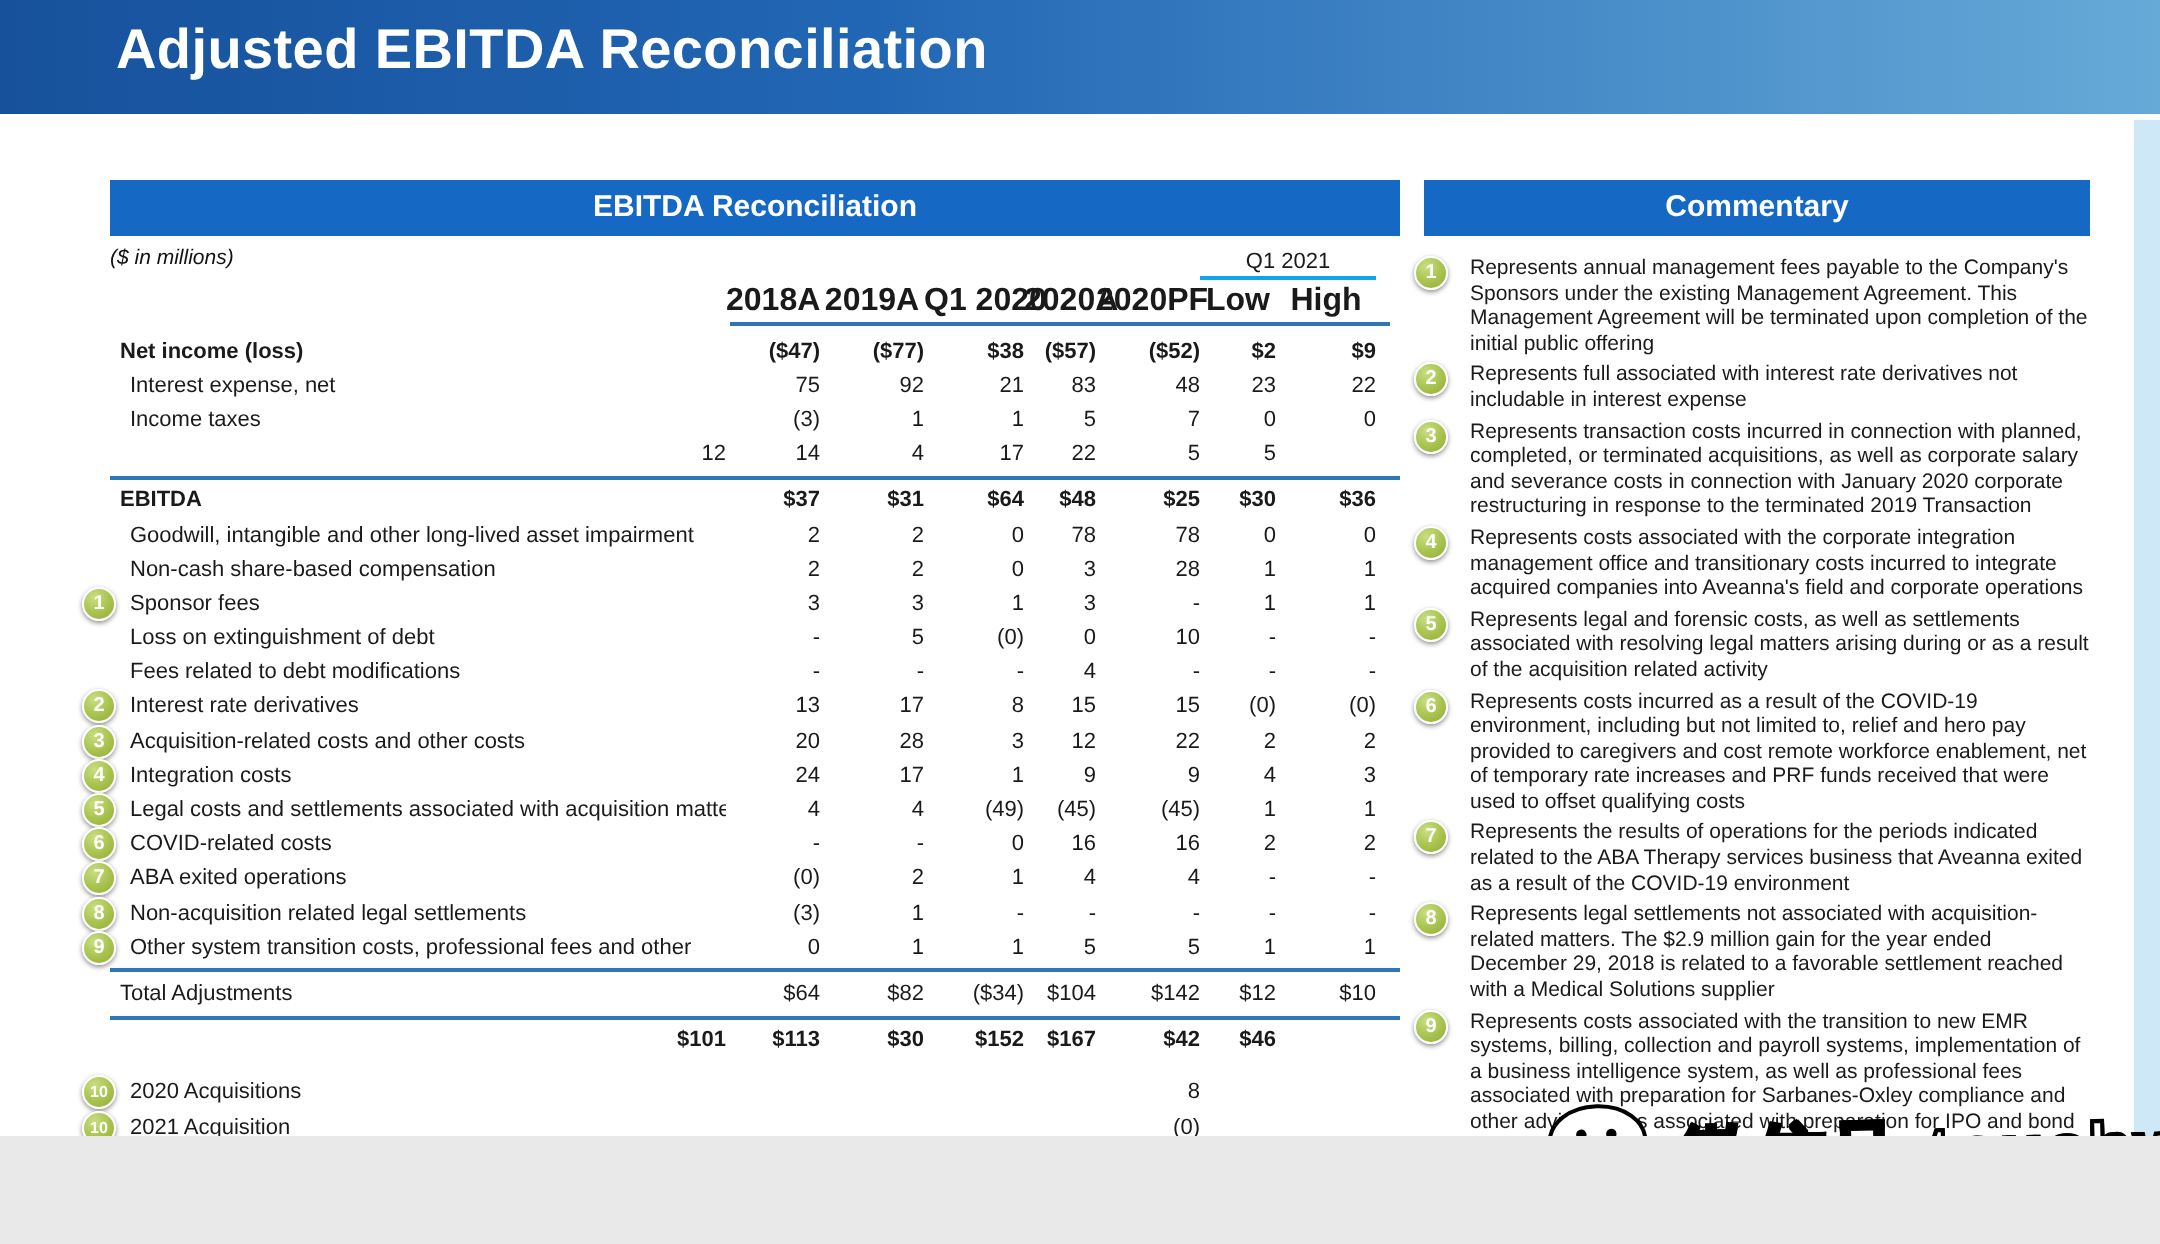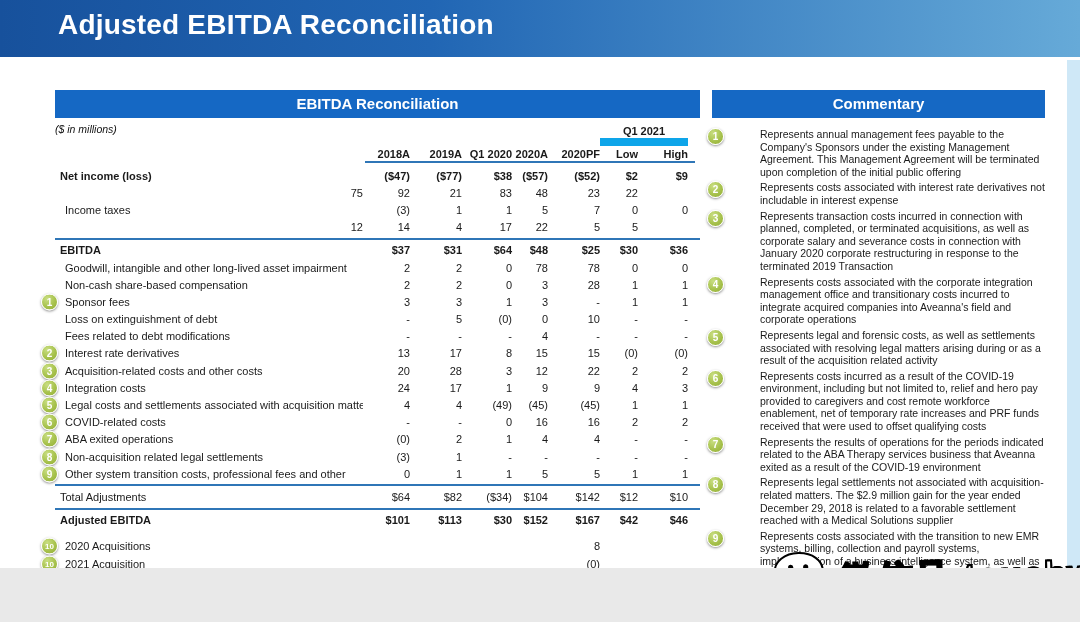--- a/index.html
+++ b/index.html
@@ -33,25 +33,25 @@
   .units { font-style:italic; font-size:10.5px; margin-top:5px; color:#111; height:12px; }
 
   
   .tgroup, .tlabels, .trow {
     display:grid;
     grid-template-columns:308px 47px 52px 50px 36px 52px 38px 50px;
     padding-right:12px;
   }
   .tgroup { margin-top:-10px; }
   .qspan {
-    grid-column:7/9; text-align:center; font-weight:bold; font-size:11px;
-    border-bottom:8px solid #0ea5e9; padding-bottom:1px; white-space:nowrap;
+    grid-column:7/9; text-align:center; font-weight:normal; font-size:11px;
+    border-bottom:2px solid #0ea5e9; padding-bottom:1px; white-space:nowrap;
   }
   .tlabels { position:relative; padding-top:2px; padding-bottom:3px; }
-  .hcell { font-weight:bold; font-size:11px; text-align:right; white-space:nowrap; }
+  .hcell { font-weight:bold; font-size:16px; text-align:center; white-space:nowrap; }
   .thead-rule { position:absolute; left:310px; right:5px; bottom:0; height:2px; background:#2f76b7; }
 
   
   .tbody { margin-top:4px; }
   .trow { position:relative; }
   .cell { font-size:11px; line-height:12px; padding:2.6px 0; white-space:nowrap; }
   .cell.label { padding-left:5px; overflow:hidden; }
   .trow.indent .cell.label { padding-left:10px; }
   .cell.num { text-align:right; }
   .trow.bold .cell { font-weight:bold; }
@@ -68,21 +68,21 @@
     color:#fff; font-size:10px; font-weight:bold;
     display:flex; align-items:center; justify-content:center;
     box-sizing:border-box;
   }
   .badge.two { font-size:8px; }
 
   
   .citems { margin-top:10px; }
   .citem { position:relative; padding-left:23px; margin-bottom:3px; }
   .citem .badge { left:-5px; top:0; transform:none; }
-  .ctext { font-size:10.5px; line-height:1.2; color:#1a1a1a;margin-left:25px; }
+  .ctext { font-size:10.5px; line-height:1.2; color:#1a1a1a; }
 
   
   .watermark {
     position:absolute; left:772px; top:546px; z-index:6;
     display:flex; align-items:center; transform:rotate(-1.5deg);
     pointer-events:none;
   }
   .wm-text {
     font-size:36px; font-weight:bold; color:#ffffff;
     -webkit-text-stroke:2px #000;
@@ -131,20 +131,21 @@
   <div class="cell num">($47)</div>
           <div class="cell num">($77)</div>
           <div class="cell num">$38</div>
           <div class="cell num">($57)</div>
           <div class="cell num">($52)</div>
           <div class="cell num">$2</div>
           <div class="cell num">$9</div>
         </div>
 
   <div class="trow indent">
+    <div class="cell label">Interest expense, net</div>
   <div class="cell num">75</div>
           <div class="cell num">92</div>
           <div class="cell num">21</div>
           <div class="cell num">83</div>
           <div class="cell num">48</div>
           <div class="cell num">23</div>
           <div class="cell num">22</div>
         </div>
 
   <div class="trow indent">
@@ -336,21 +337,20 @@
   <div class="cell num">$64</div>
           <div class="cell num">$82</div>
           <div class="cell num">($34)</div>
           <div class="cell num">$104</div>
           <div class="cell num">$142</div>
           <div class="cell num">$12</div>
           <div class="cell num">$10</div>
         </div>
 <div class="rule"></div>
   <div class="trow bold">
-    <div class="cell label">Adjusted EBITDA</div>
   <div class="cell num">$101</div>
           <div class="cell num">$113</div>
           <div class="cell num">$30</div>
           <div class="cell num">$152</div>
           <div class="cell num">$167</div>
           <div class="cell num">$42</div>
           <div class="cell num">$46</div>
         </div>
 <div class="gap"></div>
   <div class="trow indent">
@@ -393,21 +393,21 @@
   <div class="right-panel">
     <div class="panel-header">Commentary</div>
     <div class="citems" id="commentary-list">
   <div class="citem">
     <span class="badge">1</span>
     <div class="ctext">Represents annual management fees payable to the Company's Sponsors under the existing Management Agreement. This Management Agreement will be terminated upon completion of the initial public offering</div>
   </div>
 
   <div class="citem">
     <span class="badge">2</span>
-    <div class="ctext">Represents costs associated with interest rate derivatives not includable in interest expense</div>
+    <div class="ctext">Represents full associated with interest rate derivatives not includable in interest expense</div>
   </div>
 
   <div class="citem">
     <span class="badge">3</span>
     <div class="ctext">Represents transaction costs incurred in connection with planned, completed, or terminated acquisitions, as well as corporate salary and severance costs in connection with January 2020 corporate restructuring in response to the terminated 2019 Transaction</div>
   </div>
 
   <div class="citem">
     <span class="badge">4</span>
     <div class="ctext">Represents costs associated with the corporate integration management office and transitionary costs incurred to integrate acquired companies into Aveanna's field and corporate operations</div>

